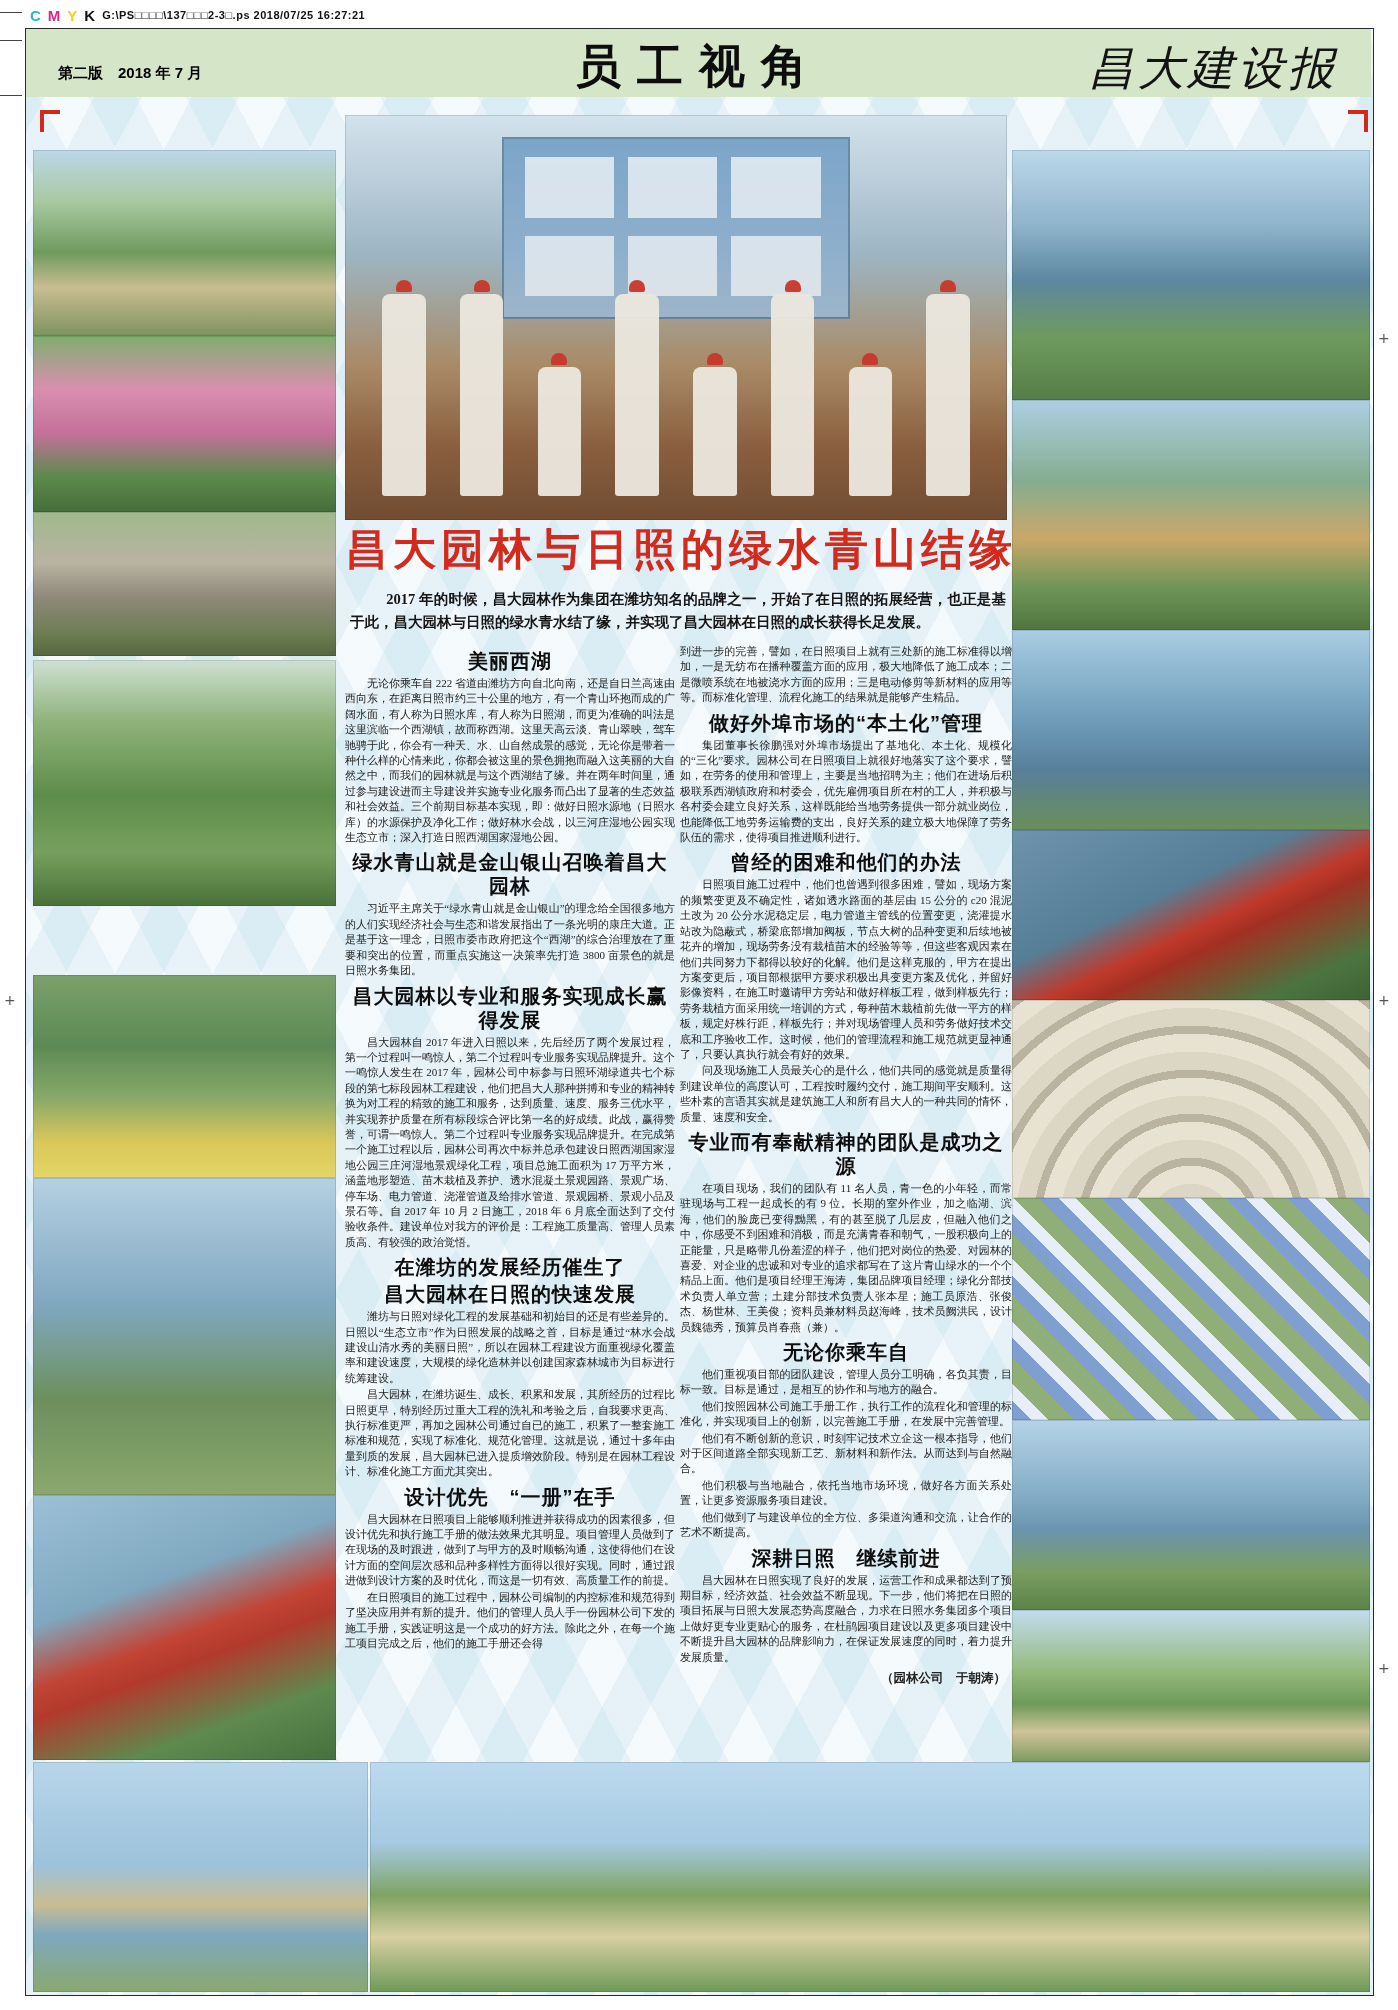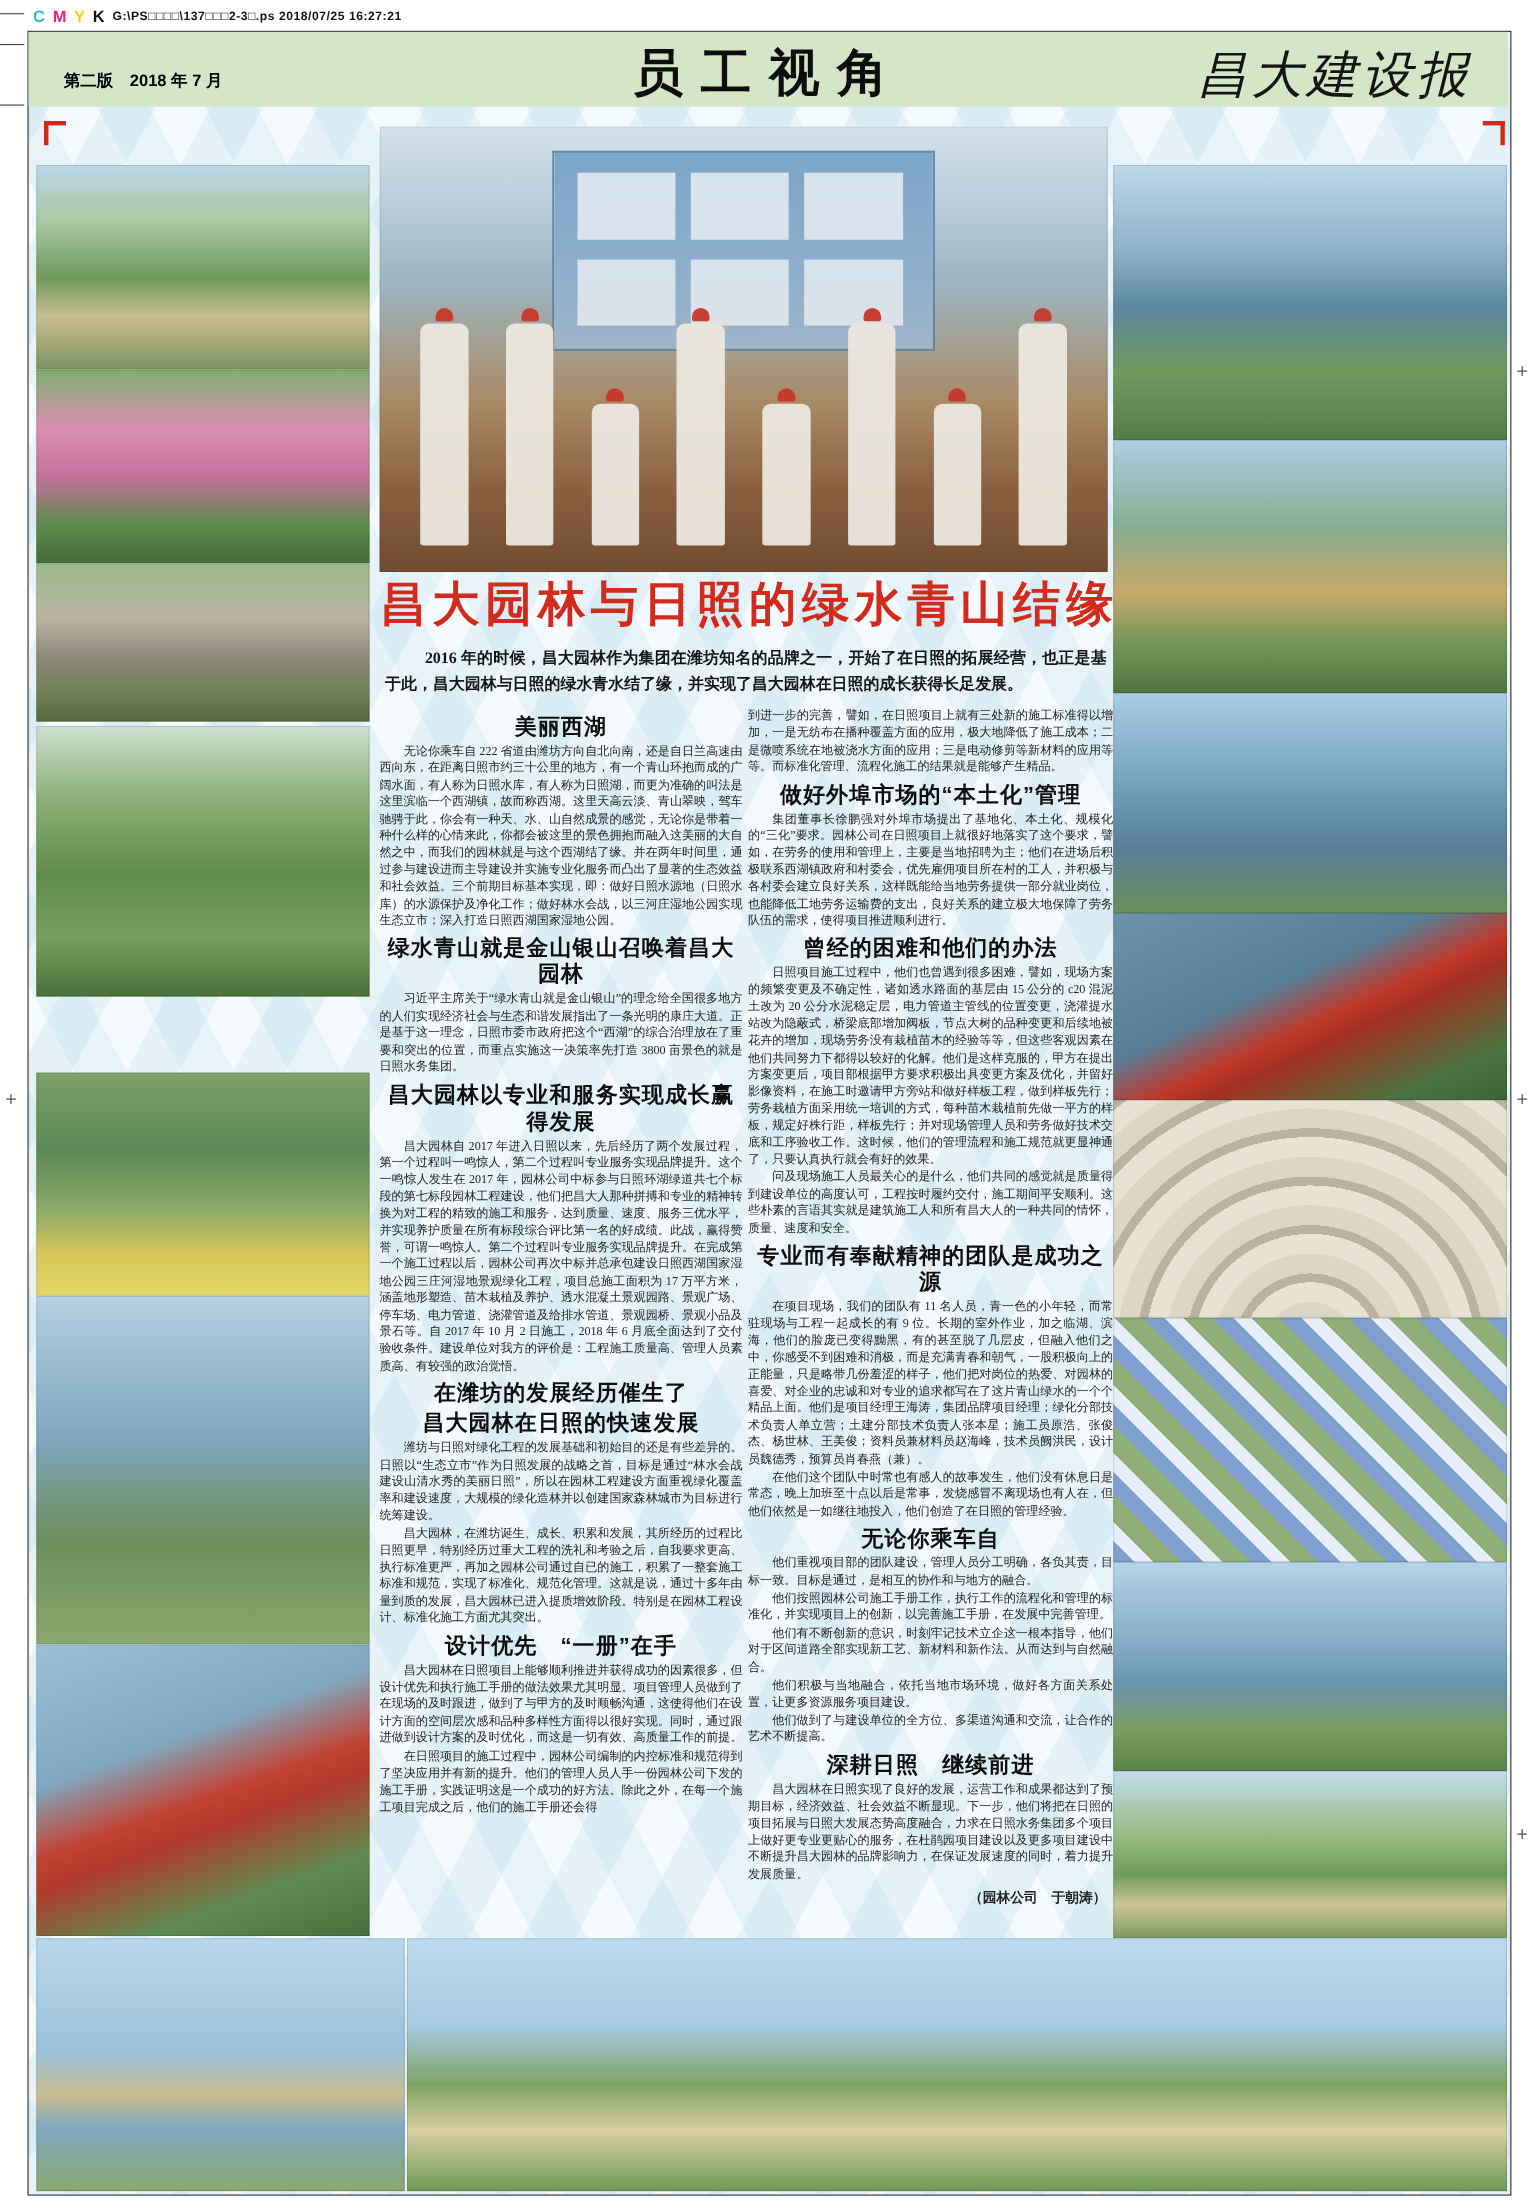--- a/index.html
+++ b/index.html
@@ -139,21 +139,21 @@
       <span class="figure"></span>
       <span class="figure kneel"></span>
       <span class="figure"></span>
     </div>
   </div>
 
   <div class="ph ph-sapling" style="left:33px;top:1762px;width:335px;height:230px"></div>
   <div class="ph ph-pano" style="left:370px;top:1762px;width:1000px;height:230px"></div>
 
   <div class="artTitle">昌大园林与日照的绿水青山结缘</div>
-  <div class="intro">2016 年的时候，昌大园林作为集团在潍坊知名的品牌之一，开始了在日照的拓展经营，也正是基于此，昌大园林与日照的绿水青水结了缘，并实现了昌大园林在日照的成长获得长足发展。</div>
+  <div class="intro">2017 年的时候，昌大园林作为集团在潍坊知名的品牌之一，开始了在日照的拓展经营，也正是基于此，昌大园林与日照的绿水青水结了缘，并实现了昌大园林在日照的成长获得长足发展。</div>
 
   <div class="col" id="col1">
     <section>
       <h3>美丽西湖</h3>
       <p>无论你乘车自 222 省道由潍坊方向自北向南，还是自日兰高速由西向东，在距离日照市约三十公里的地方，有一个青山环抱而成的广阔水面，有人称为日照水库，有人称为日照湖，而更为准确的叫法是这里滨临一个西湖镇，故而称西湖。这里天高云淡、青山翠映，驾车驰骋于此，你会有一种天、水、山自然成景的感觉，无论你是带着一种什么样的心情来此，你都会被这里的景色拥抱而融入这美丽的大自然之中，而我们的园林就是与这个西湖结了缘。并在两年时间里，通过参与建设进而主导建设并实施专业化服务而凸出了显著的生态效益和社会效益。三个前期目标基本实现，即：做好日照水源地（日照水库）的水源保护及净化工作；做好林水会战，以三河庄湿地公园实现生态立市；深入打造日照西湖国家湿地公园。</p>
     </section>
     <section>
       <h3>绿水青山就是金山银山召唤着昌大园林</h3>
       <p>习近平主席关于“绿水青山就是金山银山”的理念给全国很多地方的人们实现经济社会与生态和谐发展指出了一条光明的康庄大道。正是基于这一理念，日照市委市政府把这个“西湖”的综合治理放在了重要和突出的位置，而重点实施这一决策率先打造 3800 亩景色的就是日照水务集团。</p>
     </section>
@@ -183,21 +183,20 @@
       <p>集团董事长徐鹏强对外埠市场提出了基地化、本土化、规模化的“三化”要求。园林公司在日照项目上就很好地落实了这个要求，譬如，在劳务的使用和管理上，主要是当地招聘为主；他们在进场后积极联系西湖镇政府和村委会，优先雇佣项目所在村的工人，并积极与各村委会建立良好关系，这样既能给当地劳务提供一部分就业岗位，也能降低工地劳务运输费的支出，良好关系的建立极大地保障了劳务队伍的需求，使得项目推进顺利进行。</p>
     </section>
     <section>
       <h3>曾经的困难和他们的办法</h3>
       <p>日照项目施工过程中，他们也曾遇到很多困难，譬如，现场方案的频繁变更及不确定性，诸如透水路面的基层由 15 公分的 c20 混泥土改为 20 公分水泥稳定层，电力管道主管线的位置变更，浇灌提水站改为隐蔽式，桥梁底部增加阀板，节点大树的品种变更和后续地被花卉的增加，现场劳务没有栽植苗木的经验等等，但这些客观因素在他们共同努力下都得以较好的化解。他们是这样克服的，甲方在提出方案变更后，项目部根据甲方要求积极出具变更方案及优化，并留好影像资料，在施工时邀请甲方旁站和做好样板工程，做到样板先行；劳务栽植方面采用统一培训的方式，每种苗木栽植前先做一平方的样板，规定好株行距，样板先行；并对现场管理人员和劳务做好技术交底和工序验收工作。这时候，他们的管理流程和施工规范就更显神通了，只要认真执行就会有好的效果。</p>
       <p>问及现场施工人员最关心的是什么，他们共同的感觉就是质量得到建设单位的高度认可，工程按时履约交付，施工期间平安顺利。这些朴素的言语其实就是建筑施工人和所有昌大人的一种共同的情怀，质量、速度和安全。</p>
     </section>
     <section>
       <h3>专业而有奉献精神的团队是成功之源</h3>
       <p>在项目现场，我们的团队有 11 名人员，青一色的小年轻，而常驻现场与工程一起成长的有 9 位。长期的室外作业，加之临湖、滨海，他们的脸庞已变得黝黑，有的甚至脱了几层皮，但融入他们之中，你感受不到困难和消极，而是充满青春和朝气，一股积极向上的正能量，只是略带几份羞涩的样子，他们把对岗位的热爱、对园林的喜爱、对企业的忠诚和对专业的追求都写在了这片青山绿水的一个个精品上面。他们是项目经理王海涛，集团品牌项目经理；绿化分部技术负责人单立营；土建分部技术负责人张本星；施工员原浩、张俊杰、杨世林、王美俊；资料员兼材料员赵海峰，技术员阙洪民，设计员魏德秀，预算员肖春燕（兼）。</p>
-      <p>在他们这个团队中时常也有感人的故事发生，他们没有休息日是常态，晚上加班至十点以后是常事，发烧感冒不离现场也有人在，但他们依然是一如继往地投入，他们创造了在日照的管理经验。</p>
     </section>
     <section>
       <h3>无论你乘车自</h3>
       <p>他们重视项目部的团队建设，管理人员分工明确，各负其责，目标一致。目标是通过，是相互的协作和与地方的融合。</p>
       <p>他们按照园林公司施工手册工作，执行工作的流程化和管理的标准化，并实现项目上的创新，以完善施工手册，在发展中完善管理。</p>
       <p>他们有不断创新的意识，时刻牢记技术立企这一根本指导，他们对于区间道路全部实现新工艺、新材料和新作法。从而达到与自然融合。</p>
       <p>他们积极与当地融合，依托当地市场环境，做好各方面关系处置，让更多资源服务项目建设。</p>
       <p>他们做到了与建设单位的全方位、多渠道沟通和交流，让合作的艺术不断提高。</p>
     </section>
     <section>

